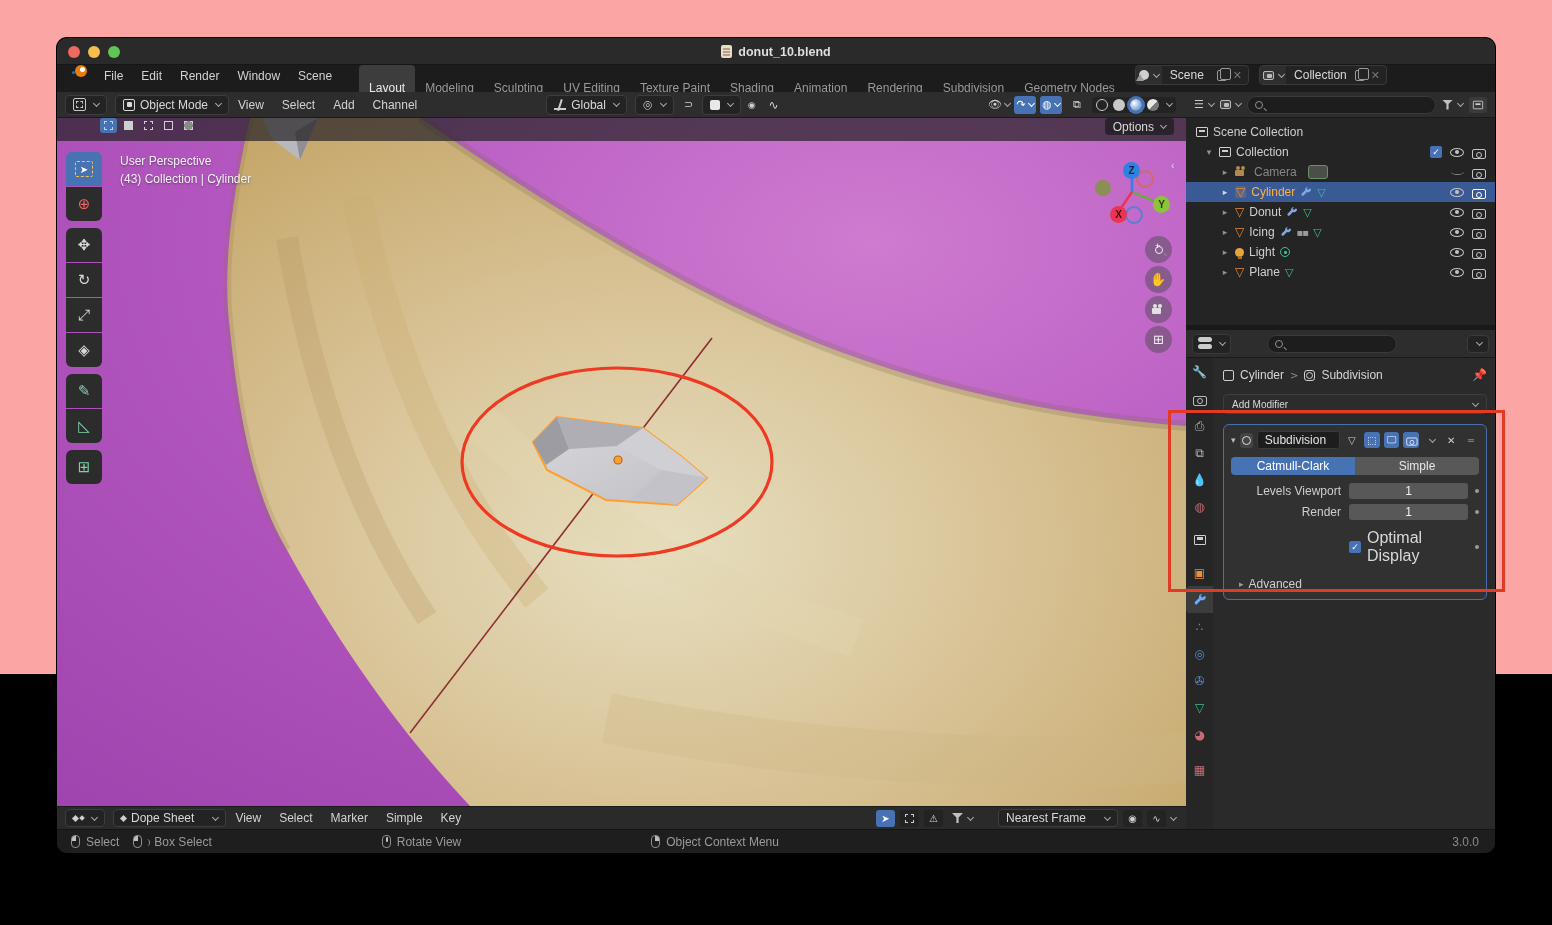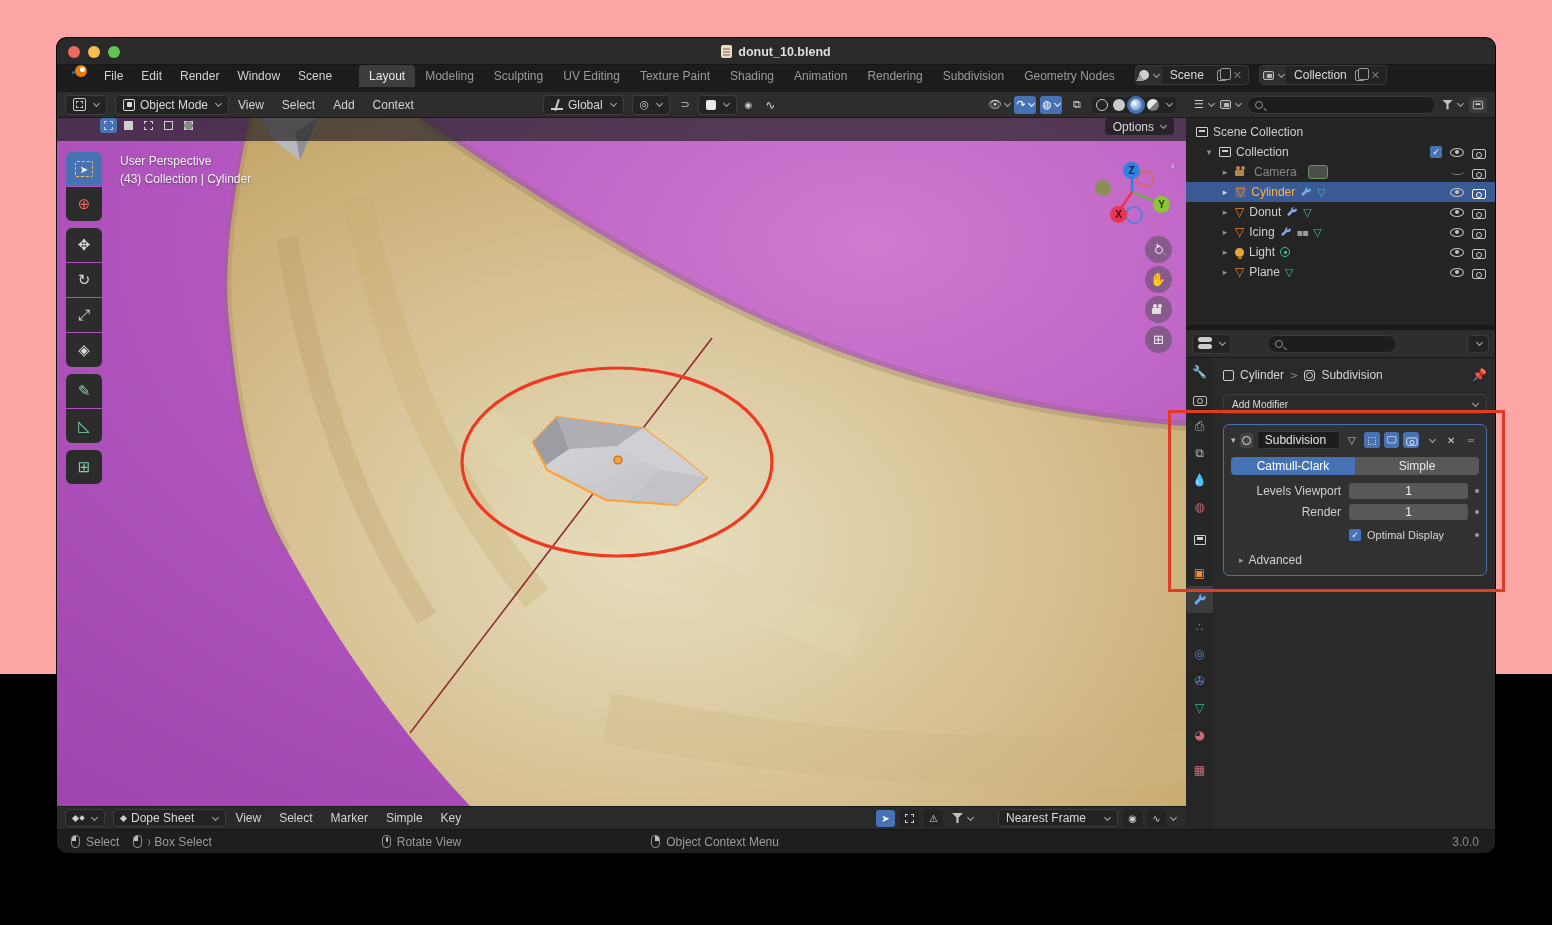--- a/index.html
+++ b/index.html
@@ -19,21 +19,21 @@
   #doc-icon{width:11px;height:13px;background:#e9dec0;border-radius:2px;position:relative;}
   #doc-icon::after{content:"";position:absolute;left:2px;top:3px;width:7px;height:1.5px;background:#b99;box-shadow:0 3px 0 #b99,0 6px 0 #b99;}
   #title-text{color:#dedede;font-size:12.5px;font-weight:700;}
   
   #menubar{left:0;top:27px;width:1438px;height:27px;background:#1c1c1c;display:flex;align-items:flex-start;}
   #blender-logo{width:18px;height:12px;margin:0 8px 0 12px;position:relative;}
   #blender-logo::before{content:"";position:absolute;right:0;top:0;width:12px;height:12px;border-radius:50%;background:#e87d0d;}
   #blender-logo::after{content:"";position:absolute;right:2px;top:2px;width:5px;height:5px;border-radius:50%;background:#fff;box-shadow:-9px 3px 0 -1px #2a6fb4;}
   .menu-item{color:#d2d2d2;font-size:12px;padding:4px 9px;border-radius:4px;}
   .ws-tabs{display:flex;margin-left:18px;align-items:center;max-width:770px;overflow:hidden;white-space:nowrap;}
-  .ws-tab{color:#9a9a9a;font-size:12px;padding:4px 10px;border-radius:4px 4px 0 0;flex:0 0 auto;}
+  .ws-tab{color:#9a9a9a;font-size:12px;padding:16px 10px;border-radius:4px 4px 0 0;flex:0 0 auto;}
   .ws-tab.active{background:#3d3d3d;color:#e8e8e8;}
   .idblock{display:flex;align-items:center;height:20px;background:#232323;border:1px solid #3a3a3a;border-radius:4px;margin-left:10px;}
   .idblock .idicon{width:26px;height:18px;background:#2e2e2e;border-radius:3px 0 0 3px;display:flex;align-items:center;justify-content:center;gap:2px;}
   .idblock .idtext{color:#d8d8d8;font-size:12px;padding:0 8px;min-width:55px;}
   .paper{width:10px;height:11px;border:1px solid #9a9a9a;border-radius:2px;position:relative;}
   .paper::after{content:"";position:absolute;left:2px;top:-3px;width:9px;height:10px;border:1px solid #9a9a9a;border-radius:2px;background:#232323;}
   .xg{color:#777;font-size:11px;padding:0 6px;}
   .chev{width:5px;height:5px;border-right:1.4px solid #aaa;border-bottom:1.4px solid #aaa;transform:rotate(45deg);display:inline-block;margin-left:3px;margin-top:-2px;}
   .scene-glyph{width:10px;height:10px;border-radius:50%;background:#cfcfcf;position:relative;}
   .scene-glyph::after{content:"";position:absolute;left:-3px;top:4px;border-left:4px solid transparent;border-right:4px solid transparent;border-bottom:7px solid #9a9a9a;}
@@ -116,21 +116,21 @@
   .seg div{flex:1;display:flex;align-items:center;justify-content:center;font-size:12px;}
   .seg .a{background:#4772b3;color:#fff;}
   .seg .b{background:#585858;color:#e8e8e8;}
   .prow{display:flex;align-items:center;margin-top:4px;height:17px;}
   .prow .plabel{width:118px;text-align:right;color:#cdcdcd;font-size:12px;padding-right:8px;}
   .pfield{flex:1;height:16px;background:#585858;border-radius:3px;color:#f0f0f0;font-size:12px;display:flex;align-items:center;justify-content:center;}
   .dot{width:4px;height:4px;border-radius:50%;background:#9a9a9a;margin-left:7px;}
   .chkrow{display:flex;align-items:center;margin-top:9px;}
   .chkrow .sp{width:118px;}
   .chk{width:12px;height:12px;background:#4772b3;border-radius:2px;color:#fff;font-size:9px;display:flex;align-items:center;justify-content:center;}
-  .chklabel{color:#d8d8d8;font-size:11px;margin-left:6px;flex:1;}
+  .chklabel{color:#d8d8d8;font-size:16px;margin-left:6px;flex:1;}
   .advrow{display:flex;align-items:center;margin-top:12px;color:#d0d0d0;font-size:12px;gap:5px;padding-left:8px;}
   .advrow .car{font-size:9px;color:#9a9a9a;}
   
   #viewport{left:0;top:80px;width:1129px;height:688px;overflow:hidden;}
   #vp-strip{left:0;top:0;width:1129px;height:23px;background:rgba(40,36,40,0.72);display:flex;}
   .selmode{width:17px;height:15px;border-radius:3px;margin-left:3px;display:flex;align-items:center;justify-content:center;}
   .selmode .sq{width:9px;height:9px;border:1px dashed #cfcfcf;}
   .selmode.on{background:#4772b3;}
   #options-btn{margin-left:auto;margin-right:12px;background:rgba(35,32,36,0.85);border-radius:4px;height:17px;display:flex;align-items:center;color:#d8d8d8;font-size:12px;padding:0 8px;gap:4px;}
   #vp-overlay-text{left:63px;top:34px;color:#f2f2f2;font-size:12px;line-height:18px;text-shadow:0 1px 2px rgba(0,0,0,.4);}
@@ -226,21 +226,21 @@
           <span class="chev"></span>
         </span>
     <span class="hdr-btn">
           <span class="mode-glyph"></span>
           <span>Object Mode</span>
           <span class="chev"></span>
         </span>
     <span class="hdr-menu">View</span>
     <span class="hdr-menu">Select</span>
     <span class="hdr-menu">Add</span>
-    <span class="hdr-menu">Context</span>
+    <span class="hdr-menu">Channel</span>
     <span class="hdr-btn" style="margin-left:120px">
           <span class="axis-glyph"></span>
           <span>Global</span>
           <span class="chev"></span>
         </span>
     <span class="hdr-btn">
           <span class="glyph" style="font-size:11px;color:#ccc">◎</span>
           <span class="chev"></span>
         </span>
     <span class="ti" style="margin-left:4px">

